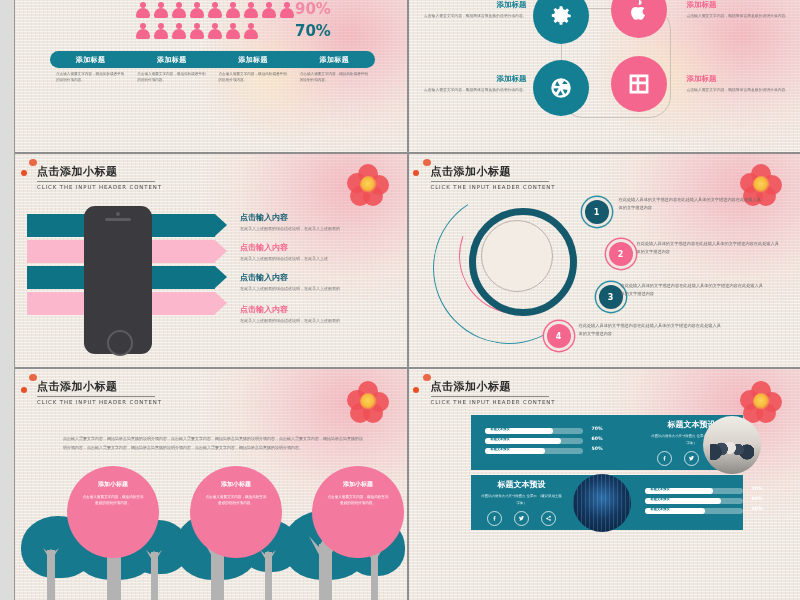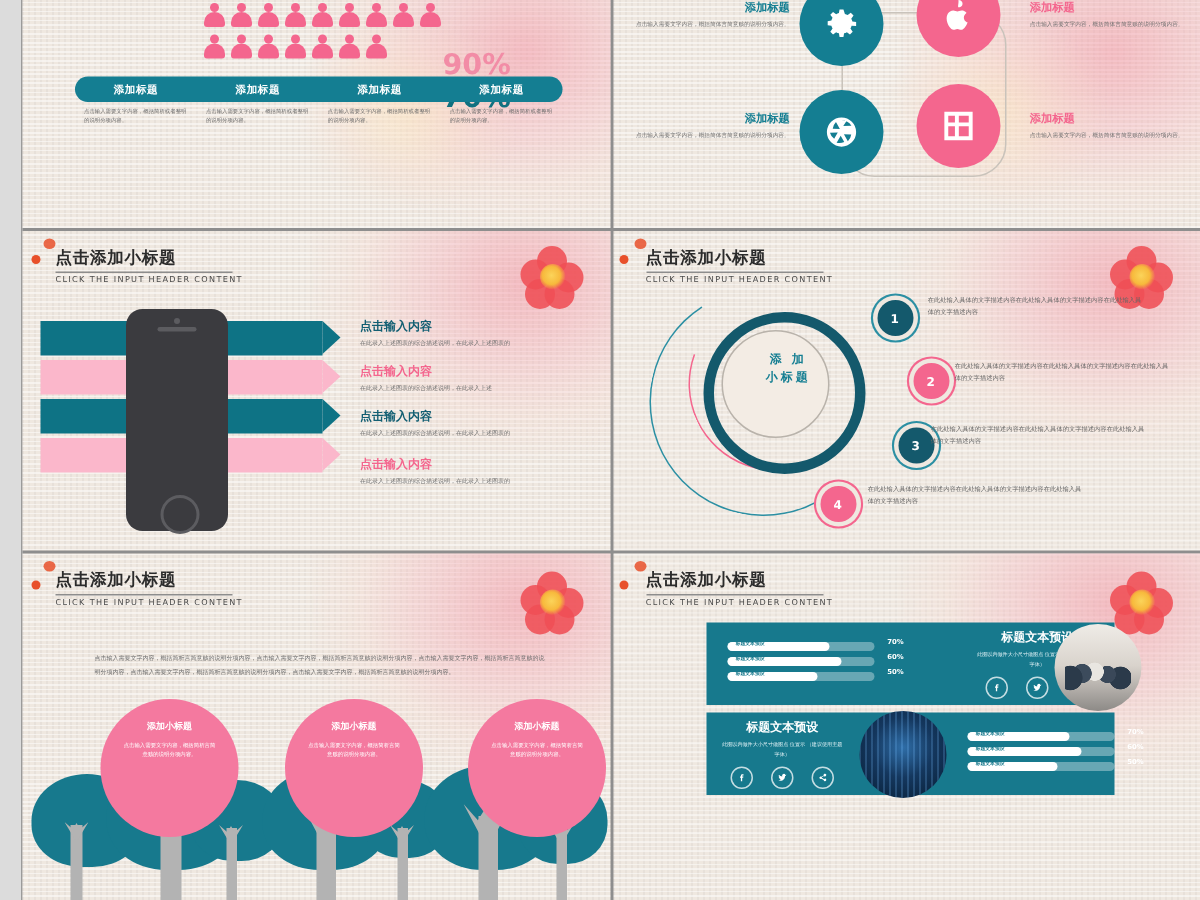--- a/index.html
+++ b/index.html
@@ -49,21 +49,21 @@
   .hdr .rule{height:1px;background:#8d8d8d;width:118px;margin:2px 0 2px 0;}
   .hdr .en{font-size:5.4px;color:#4a4a4a;letter-spacing:.9px;white-space:nowrap;}
   .hdrdot2{position:absolute;left:28px;top:3px;width:8px;height:7px;border-radius:50% 50% 50% 50%;background:#e8502a;opacity:.85;}
 
   
   .people{position:absolute;left:120px;top:2px;}
   .prow{display:flex;gap:2px;align-items:flex-end;margin-bottom:4px;}
   .person{width:16px;height:17px;position:relative;}
   .person .h{position:absolute;left:5px;top:0;width:6px;height:6px;border-radius:50%;background:#f4668e;}
   .person .b{position:absolute;left:1px;top:6px;width:14px;height:10px;border-radius:7px 7px 2px 2px;background:#f4668e;}
-  .pct{position:absolute;font-size:19px;font-weight:bold;margin-top:32px;}
+  .pct{position:absolute;font-size:15px;font-weight:bold;}
   .pct.p90{left:280px;top:0px;color:#f28ca6;}
   .pct.p70{left:280px;top:22px;color:#11707f;}
 
   .tealbar{position:absolute;left:35px;top:51px;width:325px;height:17px;border-radius:9px;background:#147e92;
      display:flex;align-items:center;}
   .tealbar span{flex:1;text-align:center;color:#fff;font-size:7px;font-weight:bold;letter-spacing:.4px;}
   .bodyrow{position:absolute;left:35px;top:71px;width:325px;display:flex;}
   .bodyrow div{flex:1;padding:0 6px;font-size:3.6px;line-height:1.75;color:#6a6a6a;}
 
   
@@ -391,24 +391,20 @@
         <div class="cn">点击添加小标题</div>
         <div class="rule"></div>
         <div class="en">CLICK THE INPUT HEADER CONTENT</div>
       </div>
 
       <div class="ringwrap">
         <div class="arcteal"></div>
         <div class="arcpink"></div>
         <div class="r-out"></div>
         <div class="r-in"></div>
-        <div class="ctext">
-          <span>添 加</span><br>
-          <span>小标题</span>
-        </div>
       </div>
 
       <div class="node teal n1">1</div>
       <div class="node pink n2">2</div>
       <div class="node teal n3">3</div>
       <div class="node pink n4">4</div>
 
       <div class="s4txt x1">在此处输入具体的文字描述内容在此处输入具体的文字描述内容在此处输入具体的文字描述内容</div>
       <div class="s4txt x2">在此处输入具体的文字描述内容在此处输入具体的文字描述内容在此处输入具体的文字描述内容</div>
       <div class="s4txt x3">在此处输入具体的文字描述内容在此处输入具体的文字描述内容在此处输入具体的文字描述内容</div>

